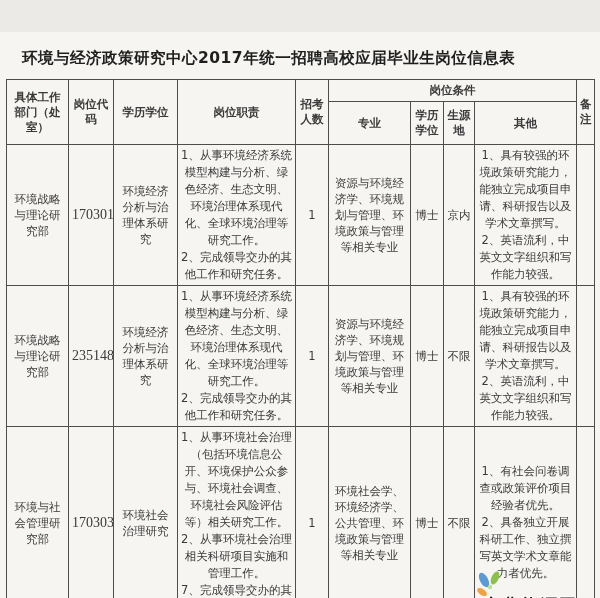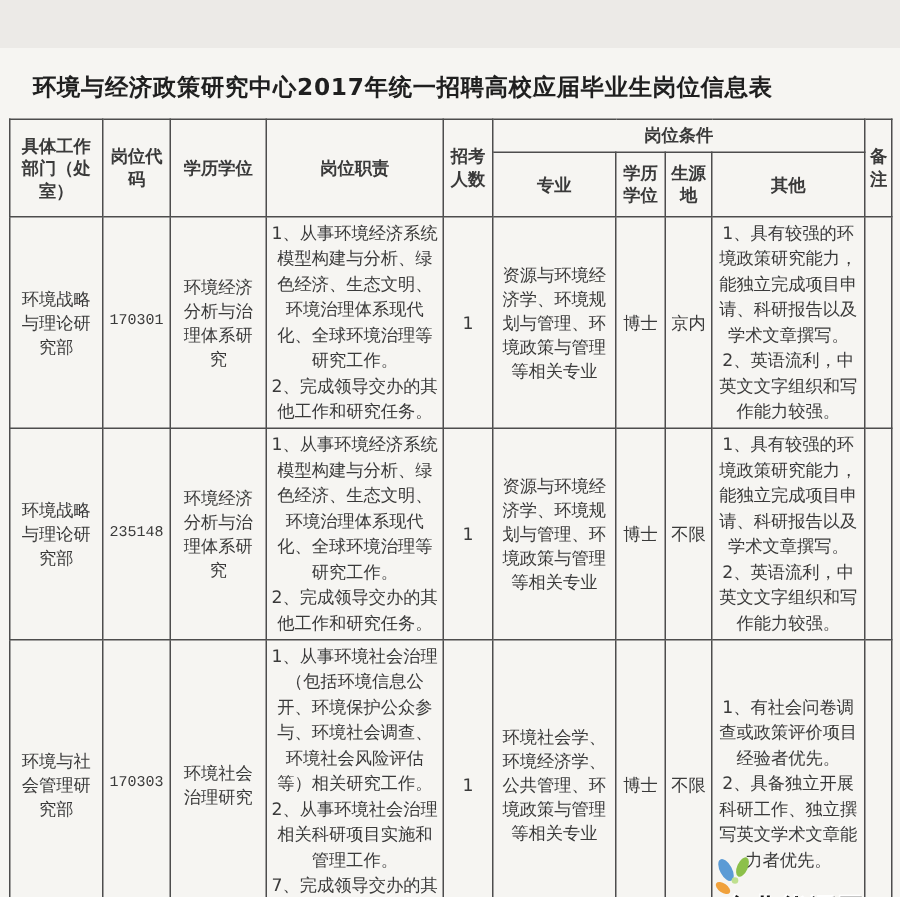--- a/index.html
+++ b/index.html
@@ -44,21 +44,21 @@
     text-align: center;
     padding: 2px 3px;
     font-weight: normal;
     line-height: 16px;
     overflow: hidden;
   }
   table.jobs th { font-weight: bold; line-height: 15px; }
   td.left, .duty-item { text-align: center; }
   td.left { padding: 3px 5px; }
   .duty-item { line-height: 17px; }
-  td.code { font-family: Liberation Mono, monospace; font-size: 10px; letter-spacing: 0; }
+  td.code { font-family: Liberation Serif, serif; font-size: 14px; letter-spacing: 0; }
   .footer-line { position: absolute; top: 570px; left: 0; width: 600px; height: 20px; font-size: 11.5px; color: #3a3a3a; }
   .footer-contact { position: absolute; left: 8px; top: 0; }
   .footer-phone { position: absolute; left: 211px; top: 0; }
   .footer-email { position: absolute; left: 428px; top: 0; }
   
   .wm { position: absolute; right: 2px; bottom: 0; width: 125px; height: 62px; }
   .wm-text {
     position: absolute;
     left: 10px;
     top: 26px;

